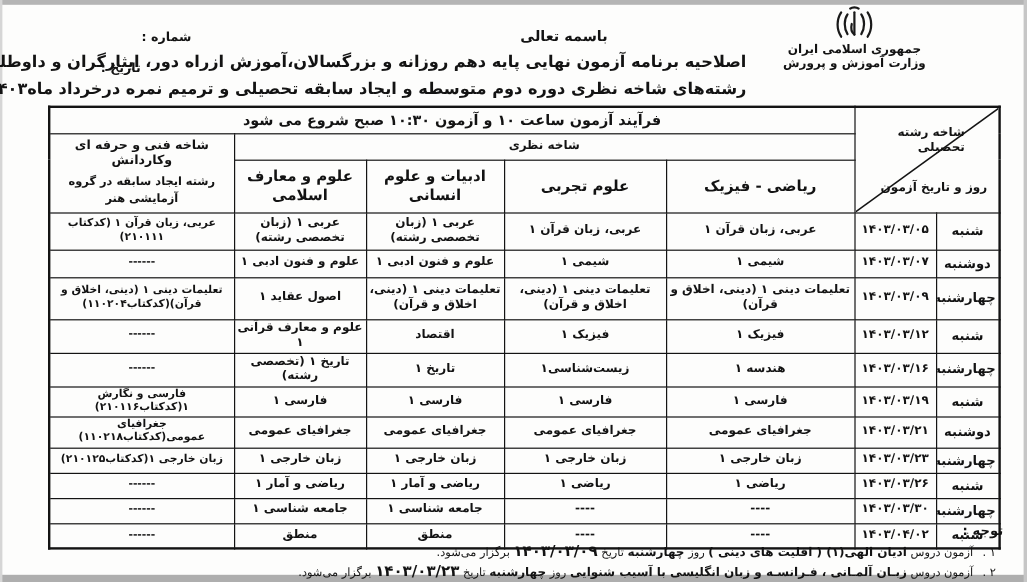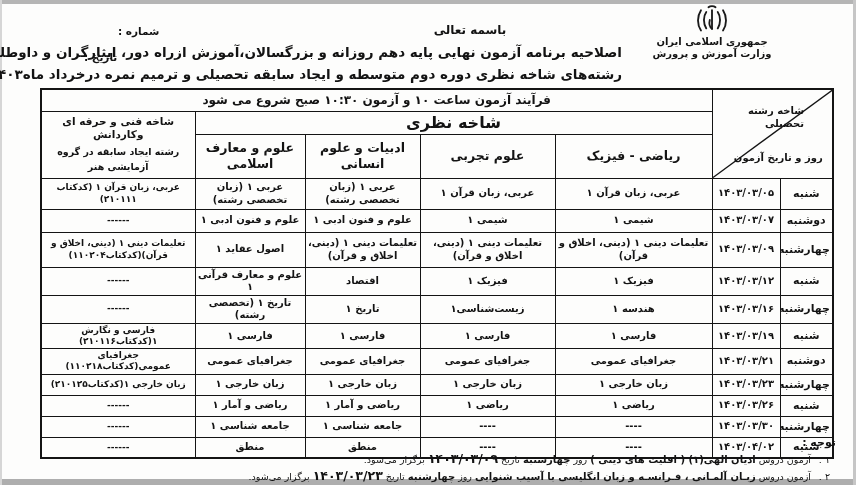--- a/index.html
+++ b/index.html
@@ -41,21 +41,21 @@
   .col-hum{width:115px}.col-isl{width:110px}.col-voc{width:154px}
   thead tr:nth-child(1) td { height:22px; }
   thead tr:nth-child(2) td { height:22px; }
   thead tr:nth-child(3) td { height:44px; }
   tbody tr td { height:21px; }
   tbody tr:nth-child(1) td { height:31px; }
   tbody tr:nth-child(2) td { height:23px; }
   tbody tr:nth-child(3) td { height:35px;margin-top:19px; }
 
   td.process { font-size:12px; }
-  td.theory  { font-size:16px; }
+  td.theory  { font-size:10px; }
   td.colname { font-size:12.5px; }
   td.voc-head { padding:2px 3px; }
   .voc1 { font-size:10.5px; }
   .voc2 { font-size:9.5px; margin-top:4px; line-height:1.5; }
   td.day  { font-size:11px; }
   td.date { font-size:10px; }
   td.voc  { font-size:9px; }
 
   td.diag-cell { position:relative; padding:0; }
   .diag-line { position:absolute; top:0; left:0; width:100%; height:100%; }

